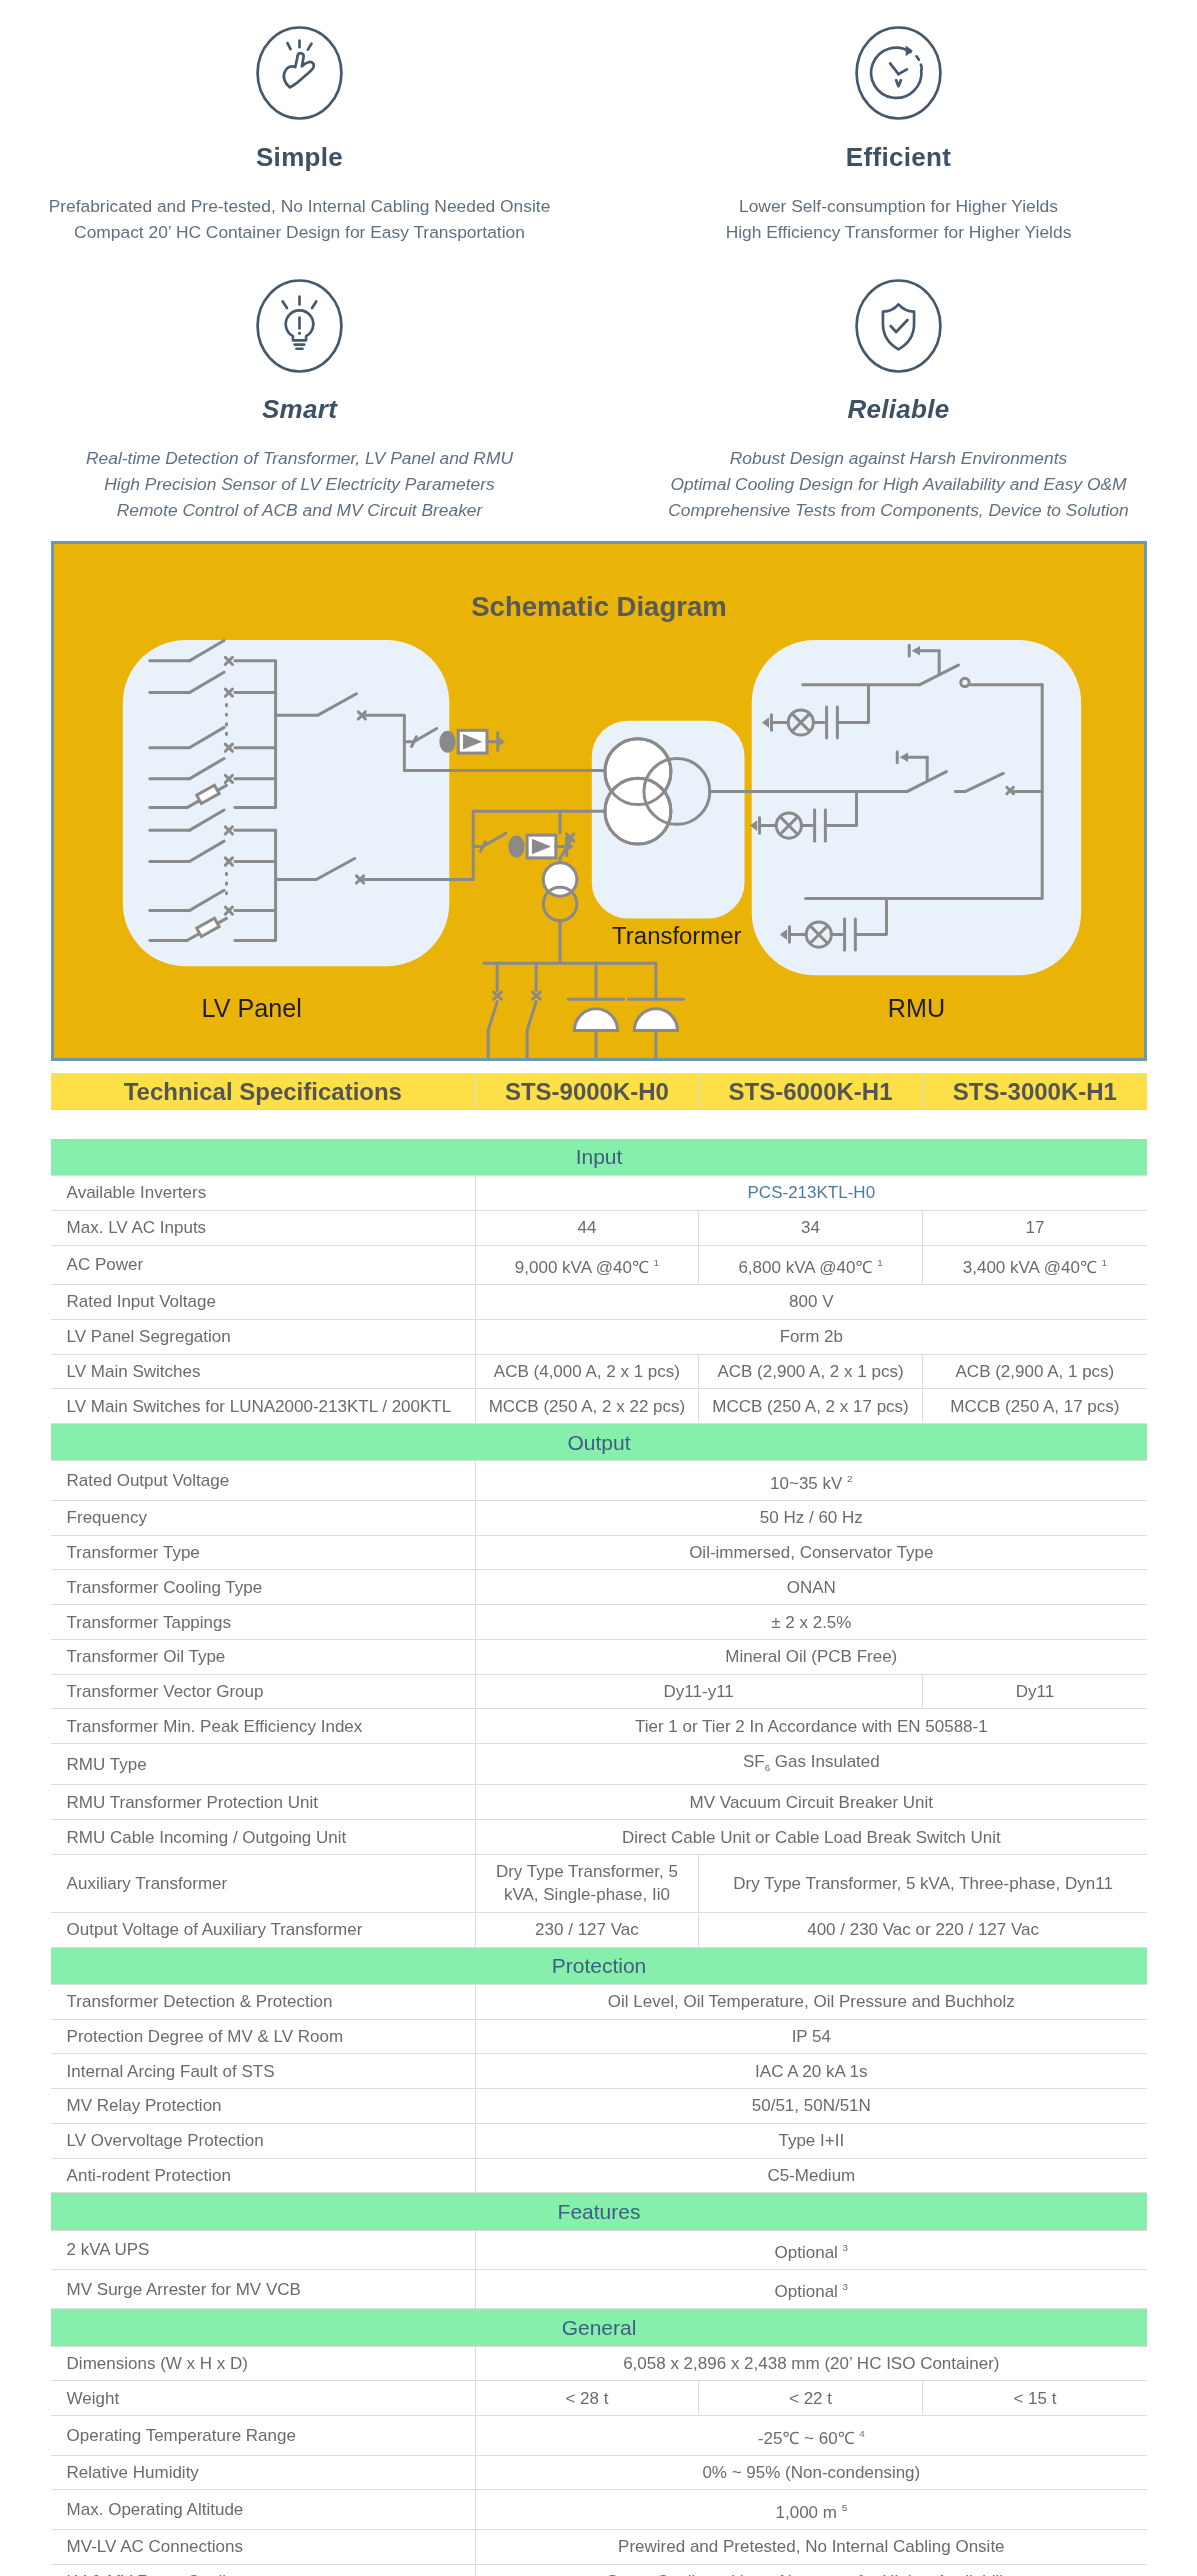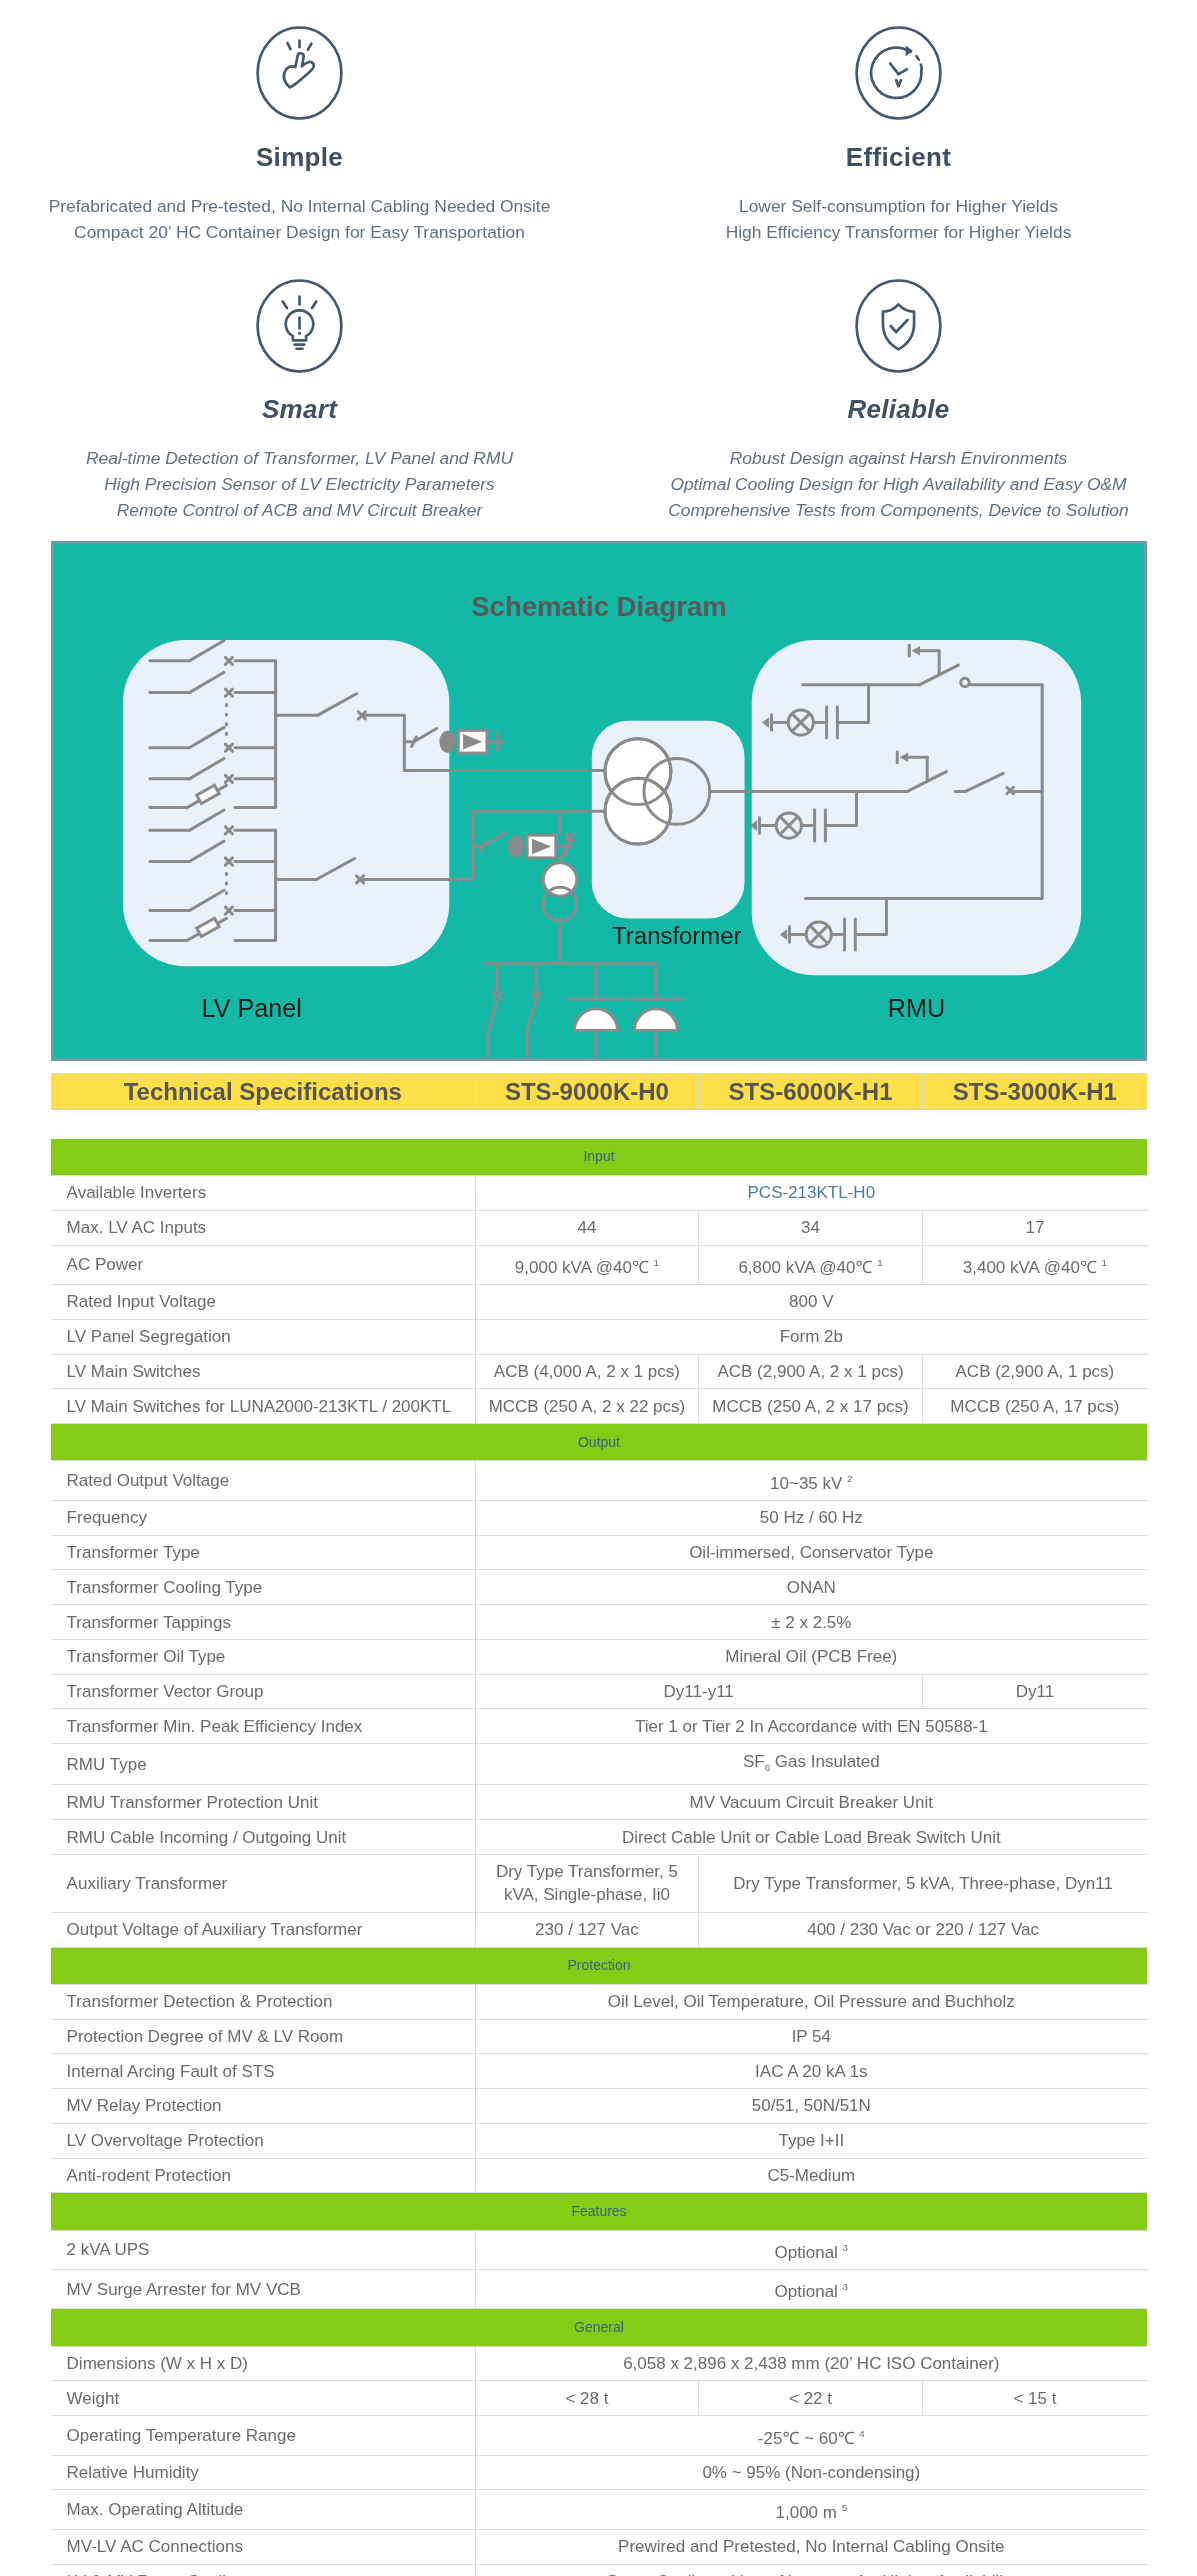--- a/index.html
+++ b/index.html
@@ -11,32 +11,32 @@
   
   .features { padding-top:17px; }
   .feat-row { display:flex; }
   .feat-card { width:599px; text-align:center; padding-top:8.4px; }
   .feat-icon svg { display:block; margin:0 auto; }
   .feat-title { margin-top:20.4px; font-size:26px; font-weight:bold; color:#3e5063; letter-spacing:0.3px; }
   .feat-desc { margin-top:20.4px; font-size:17.4px; color:#607080; line-height:26px; }
   
   .schematic {
     margin:18px 51px 0; width:1096px; height:520px;
-    border:3px solid #6e99ab; background:#14b8a6; position:relative;
+    border:3px solid #6e99ab; background:#eab308; position:relative;
   }
   .schematic svg { display:block; }
   
   .tablewrap { margin:12px 51px 0; }
   table.spec { width:1096px; border-collapse:collapse; table-layout:fixed; }
   col.c0 { width:38.7%; } col.c1 { width:20.4%; } col.c2 { width:20.4%; } col.c3 { width:20.5%; }
   td { font-size:17px; color:#6b6b6b; text-align:center; vertical-align:middle;
        padding:5.4px 8.4px; border-bottom:1.2px solid #dcdcdc; line-height:23px; }
   td + td { border-left:1.2px solid #dcdcdc; }
   tr.headband td { background:#fde047; color:#555555; font-weight:bold; font-size:24px; padding:6px 4.8px; border-bottom:1.2px solid #cfcfcf; border-top:1.2px solid #dcdcdc;}
-  tr.band td { background:#84cc16; color:#3d6080; font-size:14px; padding:6.6px 4.8px; border-left:none; }
+  tr.band td { background:#86efac; color:#3d6080; font-size:21px; padding:6.6px 4.8px; border-left:none; }
   td.lbl { text-align:left; padding-left:15.6px; }
   td.blue { color:#4a7ca3; }
   sup { font-size:0.58em; vertical-align:super; }
   sub { font-size:0.58em; vertical-align:sub; }
   .gaprow td { background:#ffffff; height:29px; border-left:none; border-bottom:none; padding:0; }
 </style>
 </head>
 <body>
 
 <div class="features">

